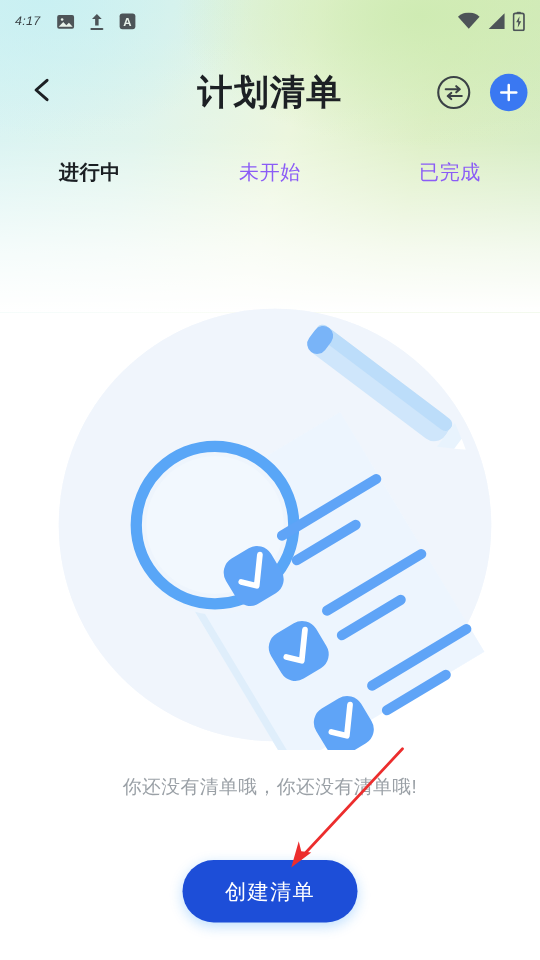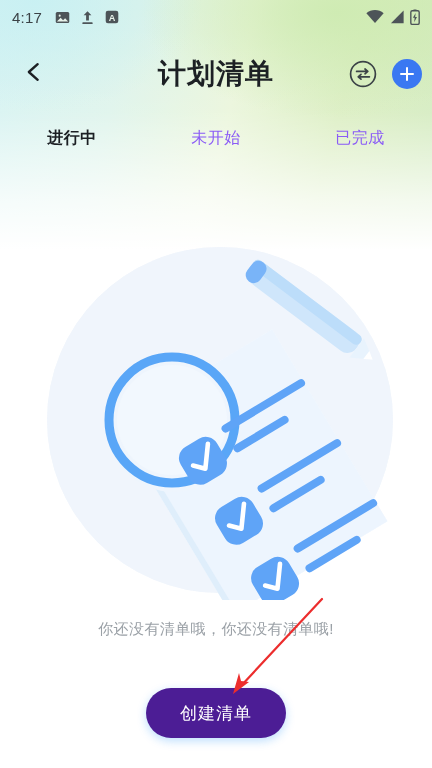--- a/index.html
+++ b/index.html
@@ -45,25 +45,26 @@
     position: absolute;
     left: 0; top: 0;
     width: 432px; height: 34px;
     display: flex;
     align-items: center;
     padding: 0 12px;
     box-sizing: border-box;
     z-index: 5;
   }
   .status-time {
-    font-size: 15px;
+    font-size: 10px;
     color: #3b4246;
     letter-spacing: 0.2px;
     margin-right: 13px;
     font-family: "Liberation Sans", sans-serif;
+    font-style: italic;
   }
   .status-icons-left {
     display: flex;
     align-items: center;
     gap: 11px;
   }
   .status-spacer { flex: 1; }
   .status-icons-right {
     display: flex;
     align-items: center;
@@ -179,21 +180,21 @@
     color: #9aa0a6;
     letter-spacing: 0.4px;
   }
 
   
   #create-button {
     position: absolute;
     left: 146px; top: 688px;
     width: 140px; height: 50px;
     border-radius: 25px;
-    background: #4c1d95;
+    background: #1d4ed8;
     display: flex;
     align-items: center;
     justify-content: center;
     color: #ffffff;
     font-size: 17px;
     letter-spacing: 1px;
     cursor: pointer;
     box-shadow: 0 3px 10px rgba(18,135,248,0.28);
   }
 

